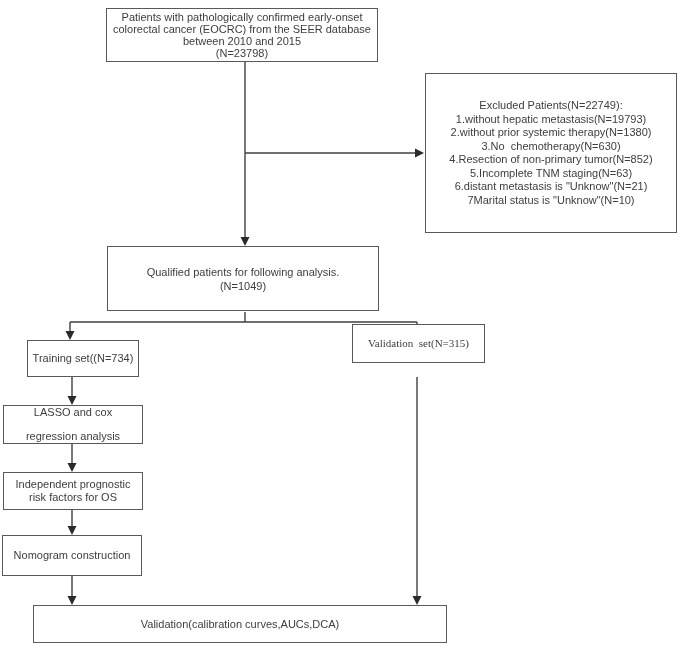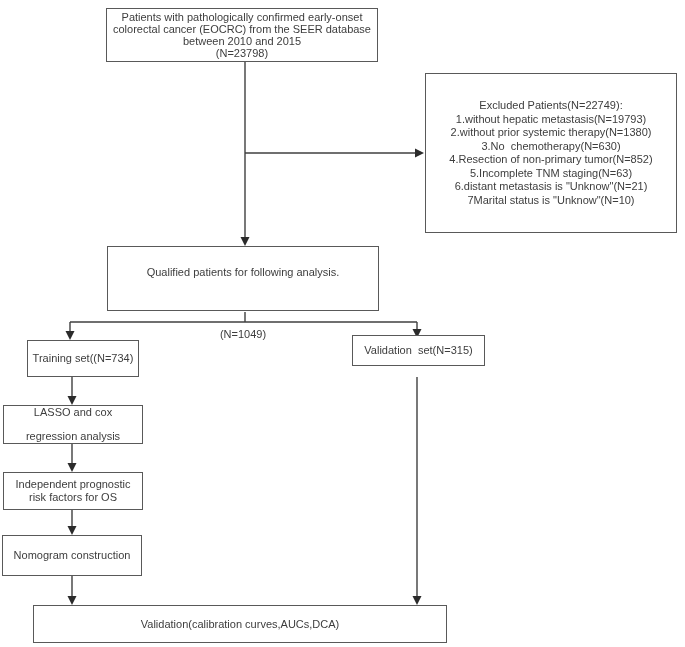--- a/index.html
+++ b/index.html
@@ -26,21 +26,21 @@
     flex-direction: column;
     align-items: center;
     justify-content: center;
     text-align: center;
     color: #3d3d3d;
     font-size: 11px;
   }
   .line { white-space: pre; }
   .lh12 .line { line-height: 12px; }
   .lh13 .line { line-height: 13.5px; }
-  .lh14 .line { line-height: 14px; margin-top: 48px; }
+  .lh14 .line { line-height: 14px; }
   .single { line-height: 13px; }
 </style>
 </head>
 <body>
 
 <div class="stage">
 
   <svg class="connectors" viewBox="0 0 685 647" xmlns="http://www.w3.org/2000/svg">
     <g stroke="#3f3f3f" stroke-width="1.4" fill="none">
       <path d="M245,62 V237"></path>
@@ -88,21 +88,21 @@
 
   <div class="box lh14" style="left:107px; top:246px; width:272px; height:65px;">
     <div class="line">Qualified patients for following analysis.</div>
     <div class="line">(N=1049)</div>
   </div>
 
   <div class="box" style="left:3px; top:340px; width:112px; height:37px;margin-left:24px;">
     <div class="line single">Training set((N=734)</div>
   </div>
 
-  <div class="box" style="left:352px; top:335px; width:133px; height:31px;">
+  <div class="box" style="left:352px; top:324px; width:133px; height:39px;font-family:Liberation Serif, serif;">
     <div class="line single">Validation  set(N=315)</div>
   </div>
 
   <div class="box lh13" style="left:3px; top:405px; width:140px; height:39px;justify-content:space-between;">
     <div class="line">LASSO and cox</div>
     <div class="line">regression analysis</div>
   </div>
 
   <div class="box lh13" style="left:3px; top:472px; width:140px; height:38px;">
     <div class="line">Independent prognostic</div>

